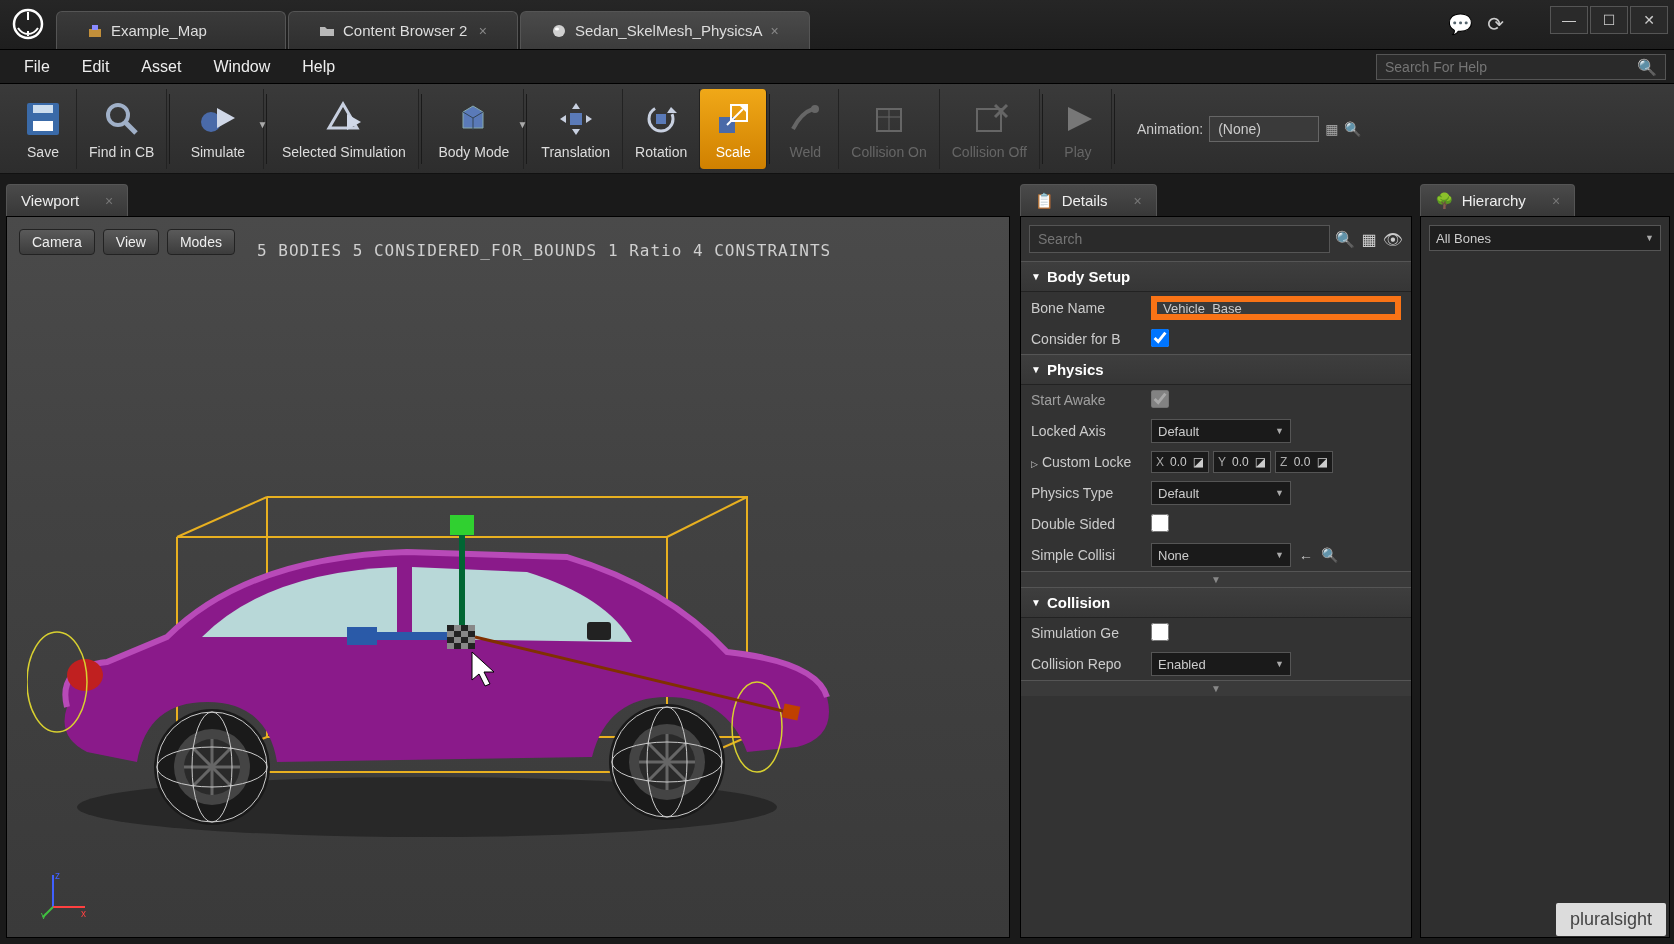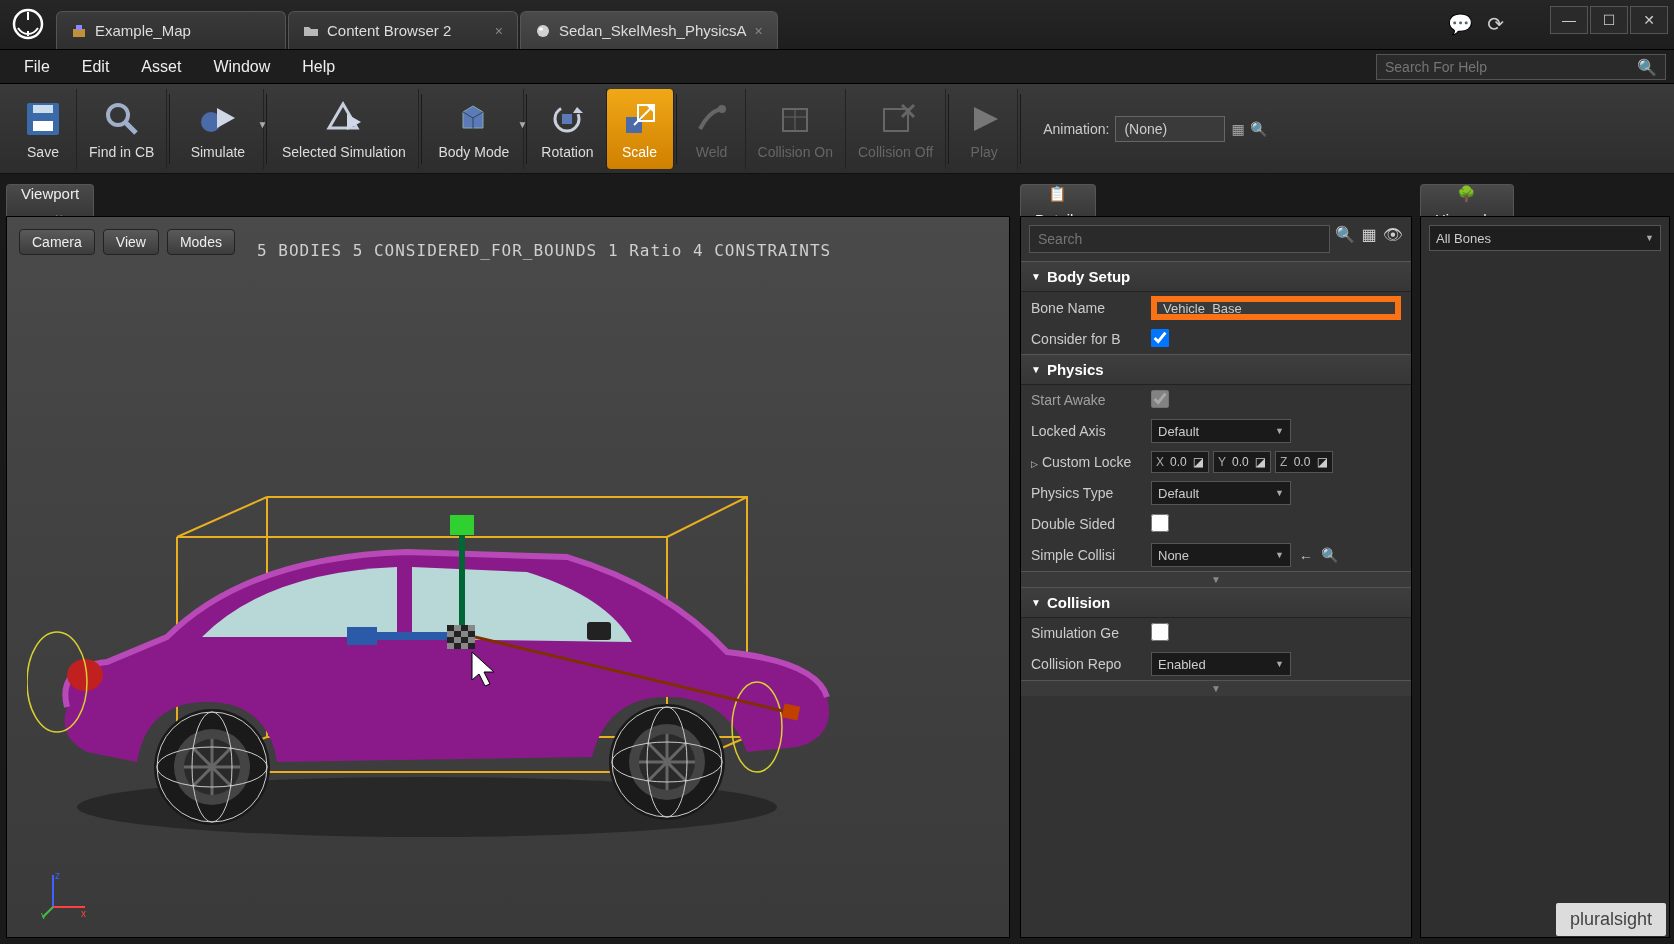--- a/index.html
+++ b/index.html
@@ -3,21 +3,21 @@
 <meta charset="utf-8">
 <style>
 * { margin: 0; padding: 0; box-sizing: border-box; font-family: "Segoe UI", Tahoma, sans-serif; }
 body { background: #1a1a1a; color: #ccc; overflow: hidden; width: 1674px; height: 944px; }
 
 
 .titlebar { height: 50px; background: linear-gradient(#262626,#1e1e1e); display:flex; align-items:flex-end; border-bottom:1px solid #000; position:relative; }
 .logo { width:56px; height:50px; display:flex; align-items:center; justify-content:center; color:#fff; font-size:28px; font-weight:bold; }
 .logo svg { width:32px; height:32px; }
 .tabs { display:flex; align-items:flex-end; height:46px; gap:0; }
-.tab { height:38px; min-width:230px; padding:0 14px; display:flex; align-items:center; gap:8px; background: linear-gradient(#3a3a3a,#2f2f2f); border-radius:6px 6px 0 0; border:1px solid #555; border-bottom:none; margin-right:2px; color:#ddd; font-size:15px; position:relative; }
+.tab { height:38px; min-width:230px; padding:0 30px; display:flex; align-items:center; gap:8px; background: linear-gradient(#3a3a3a,#2f2f2f); border-radius:6px 6px 0 0; border:1px solid #555; border-bottom:none; margin-right:2px; color:#ddd; font-size:15px; position:relative; }
 .tab.active { background: linear-gradient(#4a4a4a,#3c3c3c); }
 .tab-icon { width:16px; height:16px; display:inline-block; }
 .tab-close { margin-left:auto; color:#888; font-size:14px; }
 .win-controls { position:absolute; right:6px; top:6px; display:flex; gap:2px; }
 .win-btn { width:38px; height:28px; background:#2a2a2a; border:1px solid #555; display:flex; align-items:center; justify-content:center; color:#ccc; font-size:14px; }
 .win-icons-left { position:absolute; right:170px; top:12px; display:flex; gap:14px; }
 .win-icons-left span { font-size:20px; color:#ccc; }
 
 
 .menubar { height:34px; background:#1e1e1e; display:flex; align-items:center; padding:0 10px; gap:4px; border-bottom:1px solid #000; position:relative; }
@@ -35,36 +35,36 @@
 .tool-sep { width:1px; height:70px; background:#1a1a1a; margin:0 2px; }
 .tool-drop { position:absolute; right:-4px; top:30px; color:#aaa; font-size:10px; }
 .anim-label { margin-left:20px; color:#ccc; font-size:14px; }
 .anim-box { width:110px; height:26px; background:#3a3a3a; border:1px solid #666; margin-left:6px; display:flex; align-items:center; padding:0 8px; font-size:14px; color:#ccc; }
 .anim-after { display:flex; gap:6px; margin-left:6px; }
 .anim-after span { color:#aaa; font-size:14px; }
 
 
 .main { display:flex; height: calc(944px - 50px - 34px - 90px); }
 .panel-tab-strip { height:36px; display:flex; align-items:flex-end; }
-.panel-tab { height:32px; padding:0 14px; display:flex; align-items:center; gap:8px; background: linear-gradient(#4a4a4a,#383838); border:1px solid #555; border-bottom:none; border-radius:4px 4px 0 0; color:#eee; font-size:15px;flex-direction:column; }
+.panel-tab { height:32px; padding:0 14px; display:flex; align-items:center; gap:8px; background: linear-gradient(#4a4a4a,#383838); border:1px solid #555; border-bottom:none; border-radius:4px 4px 0 0; color:#eee; font-size:15px; }
 .panel-tab .close { margin-left:18px; color:#777; font-size:14px; }
 
 
 .col-viewport { flex:1; display:flex; flex-direction:column; padding:6px; min-width:0; }
 .viewport-body { flex:1; background: linear-gradient(#4a4a4a 0%, #424242 40%, #3a3a3a 100%); position:relative; border:1px solid #000; }
 .vp-btns { position:absolute; top:12px; left:12px; display:flex; gap:8px; }
 .vp-btn { padding:4px 12px; background: linear-gradient(#5a5a5a,#3c3c3c); border:1px solid #222; border-radius:4px; color:#eee; font-size:14px; }
 .vp-stats { position:absolute; top:24px; left:250px; color:#cfcfcf; font-size:16px; font-family:"Consolas",monospace; letter-spacing:1px; }
 .axis-gizmo { position:absolute; bottom:18px; left:34px; width:50px; height:50px; }
 .car-scene { position:absolute; left:20px; top:220px; width:800px; height:380px; }
 
 
 .col-details { width:400px; display:flex; flex-direction:column; padding:6px 4px; }
 .details-body { flex:1; background:#333; border:1px solid #000; overflow-y:auto; }
-.search-row { display:flex; padding:8px; gap:6px; }
+.search-row { display:flex; align-items:center; padding:8px; gap:6px; }
 .search-row input { flex:1; height:28px; background:#2a2a2a; border:1px solid #555; padding:0 8px; color:#ccc; font-size:14px; outline:none; }
 .search-row .ic { color:#ccc; font-size:16px; }
 .cat-header { background: linear-gradient(#3e3e3e,#363636); padding:6px 10px; color:#fff; font-size:15px; font-weight:bold; display:flex; align-items:center; gap:6px; border-top:1px solid #555; border-bottom:1px solid #222; }
 .cat-header .tri { font-size:10px; }
 .prop-row { display:flex; align-items:center; padding:4px 10px; min-height:30px; font-size:14px; }
 .prop-row .pl { width:120px; color:#ccc; overflow:hidden; white-space:nowrap; }
 .prop-row .pv { flex:1; }
 .prop-row input[type=text] { width:100%; height:24px; background:#1a1a1a; border:6px solid #f97316; color:#ccc; padding:0 6px; font-size:13px; }
 .prop-row input[type=text].lite { background:#3a3a3a; }
 .prop-row input[type=checkbox] { width:18px; height:18px; }
@@ -203,20 +203,29 @@
           <path d="M10 14 L20 20 L30 14 M20 20 L20 32" stroke="#345" stroke-width="1" fill="none"></path>
         </svg>
       </div>
     <span>Body Mode</span>
     <span class="tool-drop">▼</span>
   </div>
   <div class="tool-sep"></div>
   <div class="tool-btn">
     <div class="ic">
         <svg width="40" height="40">
+          <rect x="14" y="14" width="12" height="12" fill="#5a7ab8"></rect>
+          <path d="M20 4 L24 10 L16 10 Z M20 36 L24 30 L16 30 Z M4 20 L10 16 L10 24 Z M36 20 L30 16 L30 24 Z" fill="#c8d0e0"></path>
+        </svg>
+      </div>
+    <span>Translation</span>
+  </div>
+  <div class="tool-btn">
+    <div class="ic">
+        <svg width="40" height="40">
           <circle cx="20" cy="20" r="12" fill="none" stroke="#c8d0e0" stroke-width="3" stroke-dasharray="50 20"></circle>
           <polygon points="30,8 36,14 26,14" fill="#c8d0e0"></polygon>
           <rect x="15" y="15" width="10" height="10" fill="#5a7ab8"></rect>
         </svg>
       </div>
     <span>Rotation</span>
   </div>
   <div class="tool-btn active">
     <div class="ic">
         <svg width="40" height="40">

